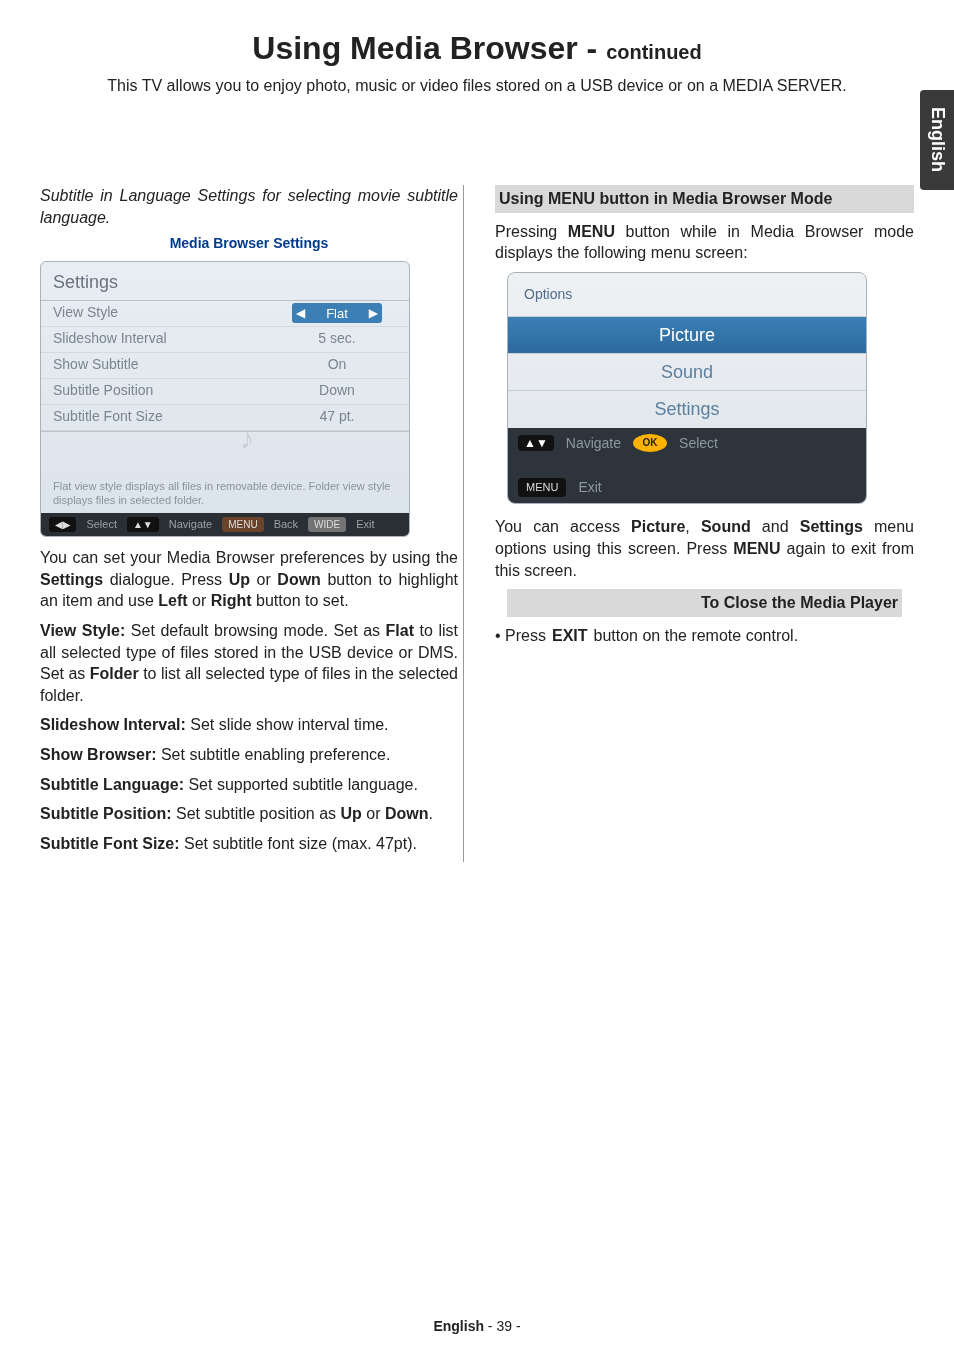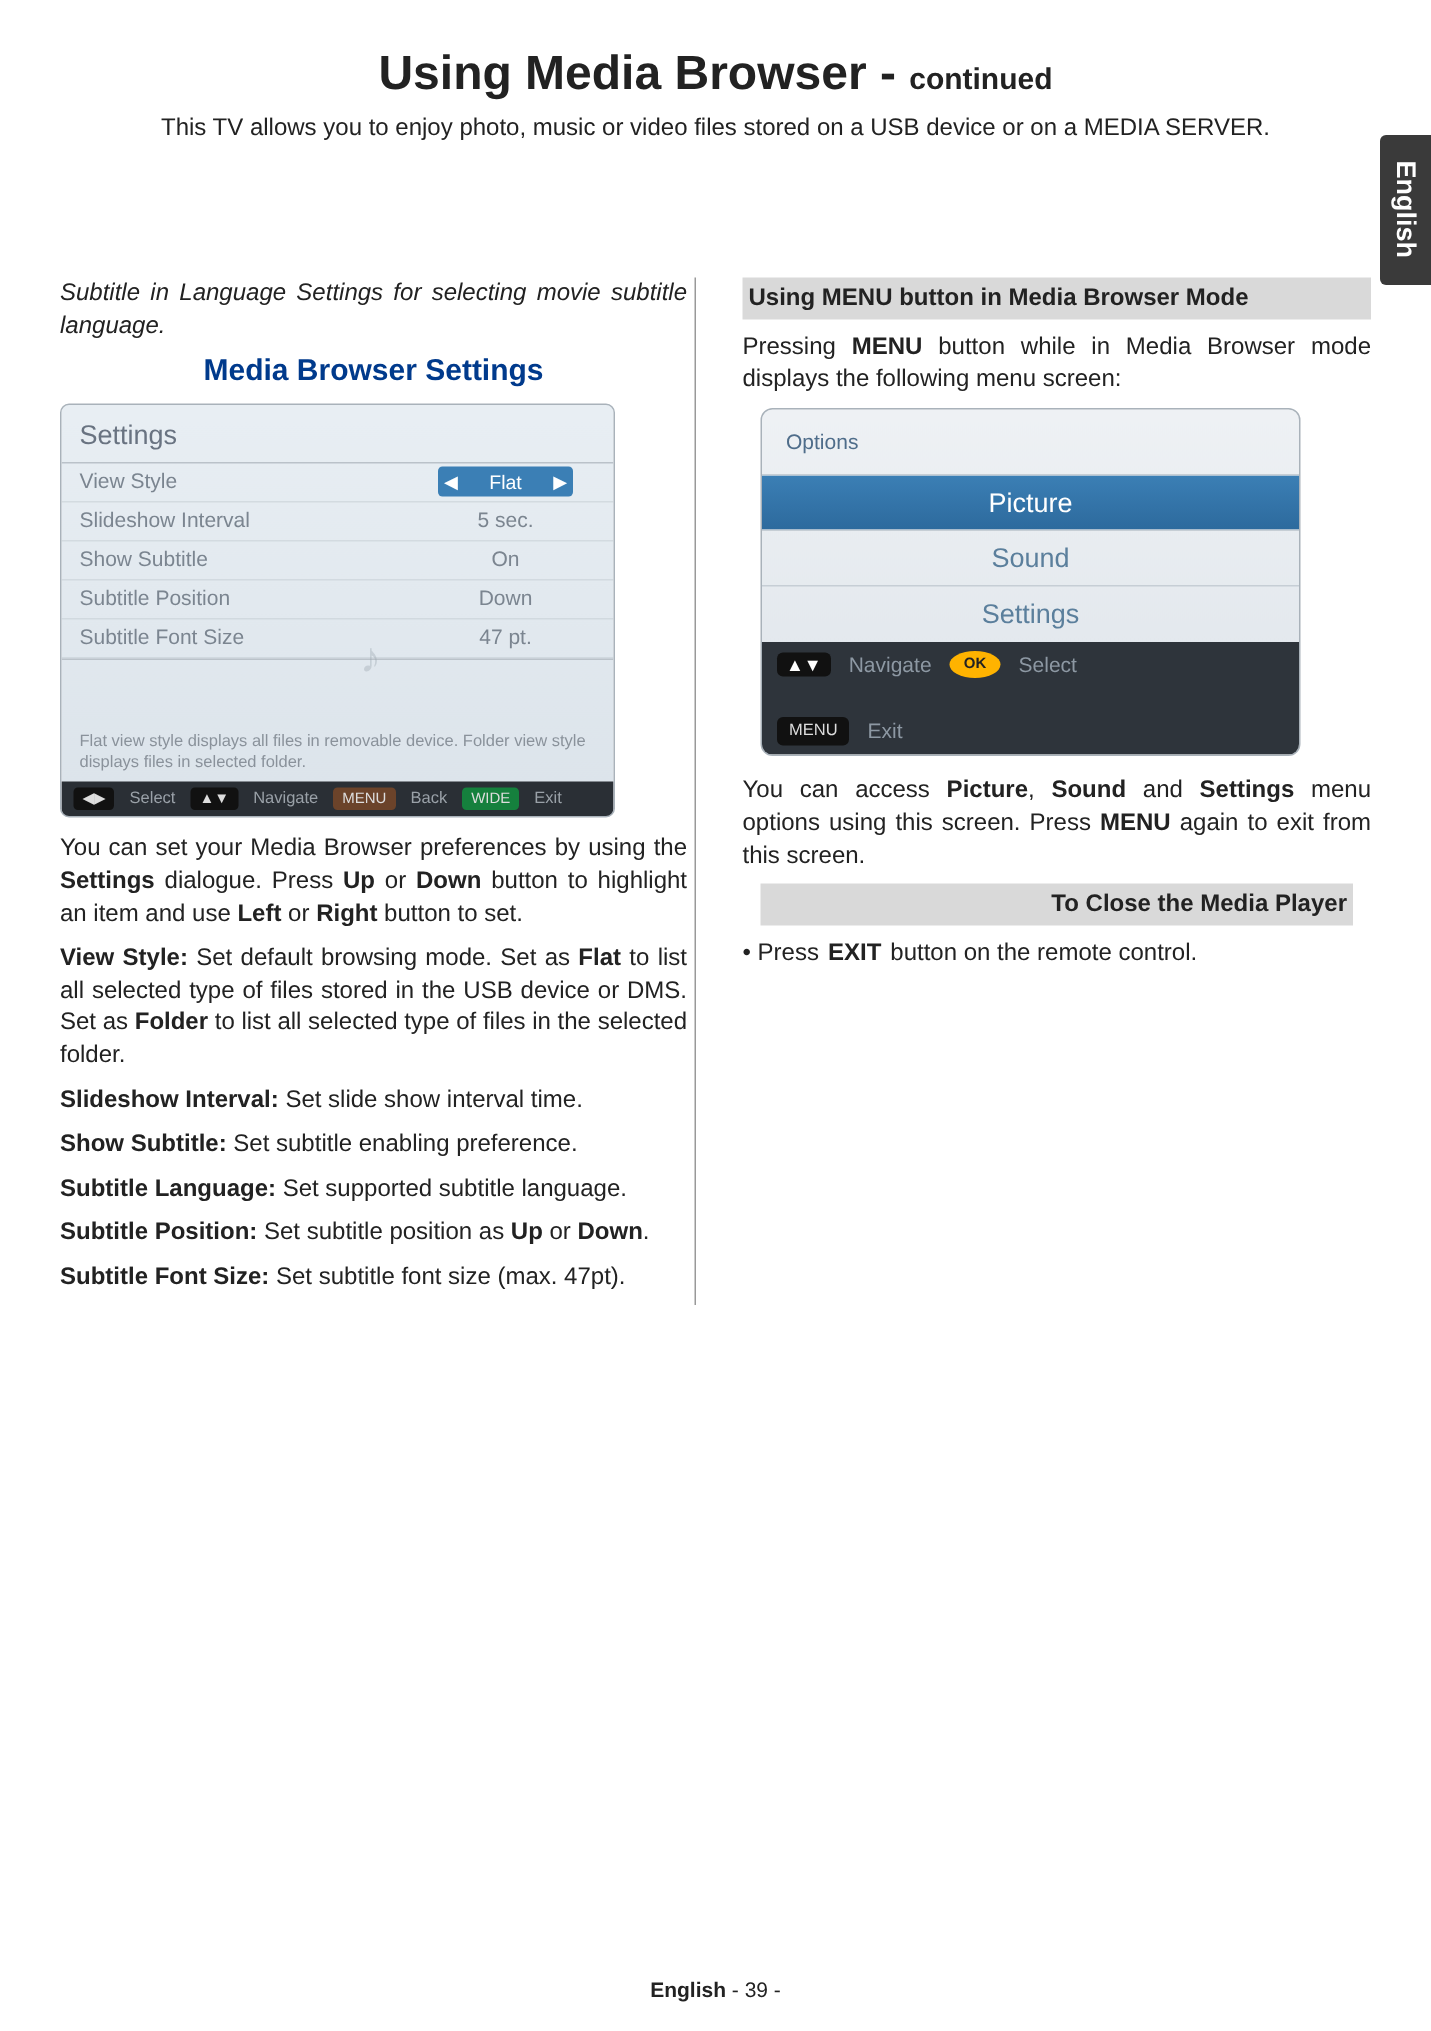--- a/index.html
+++ b/index.html
@@ -52,21 +52,21 @@
     font-size: 16px;
     line-height: 1.35;
   }
   .col-left { padding-right: 5px; border-right: 1px solid #999; }
   .col-right { padding-left: 5px; }
   .italic-note { font-style: italic; text-align: justify; margin-bottom: 6px; }
   .section-heading {
     text-align: center;
     font-weight: bold;
     color: #003a8c;
-    font-size: 20px;
+    font-size: 14px;
     margin: 6px 0 8px 0;
   }
   .section-heading-bg {
     background: #d9d9d9;
     padding: 3px 4px;
     font-weight: bold;
     font-size: 16px;
     margin-bottom: 6px;
   }
   .section-heading-center {
@@ -135,21 +135,21 @@
     background:#2a2f35;
     display:flex;
     align-items:center;
     gap:10px;
     padding:4px 8px;
     font-size:11px;
     color:#9aa1a8;
   }
   .key { background:#111; border-radius:3px; padding:1px 6px; color:#ddd; font-size:10px; display:inline-block;}
   .key.menu { background:#6b432a; }
-  .key.wide { background:#15803d; }
+  .key.wide { background:#737373; }
 
   
   .options-panel {
     width: 360px;
     margin: 8px 0 12px 12px;
     background: linear-gradient(#eef1f4, #dee4ea);
     border:1px solid #a9b2ba;
     border-radius:8px;
     overflow:hidden;
     color:#6c7783;
@@ -252,21 +252,21 @@
     <p class="body-p">
       <span>You can set your Media Browser preferences by using the </span><b>Settings</b><span> dialogue. Press </span><b>Up</b><span> or </span><b>Down</b><span> button to highlight an item and use </span><b>Left</b><span> or </span><b>Right</b><span> button to set.</span>
     </p>
     <p class="body-p">
       <b>View Style:</b><span> Set default browsing mode. Set as </span><b>Flat</b><span> to list all selected type of files stored in the USB device or DMS. Set as </span><b>Folder</b><span> to list all selected type of files in the selected folder.</span>
     </p>
     <p class="body-p">
       <b>Slideshow Interval:</b><span> Set slide show interval time.</span>
     </p>
     <p class="body-p">
-      <b>Show Subtitle:</b><span> Set subtitle enabling preference.</span>
+      <b>Show Browser:</b><span> Set subtitle enabling preference.</span>
     </p>
     <p class="body-p">
       <b>Subtitle Language:</b><span> Set supported subtitle language.</span>
     </p>
     <p class="body-p">
       <b>Subtitle Position:</b><span> Set subtitle position as </span><b>Up</b><span> or </span><b>Down</b><span>.</span>
     </p>
     <p class="body-p">
       <b>Subtitle Font Size:</b><span> Set subtitle font size (max. 47pt).</span>
     </p>

